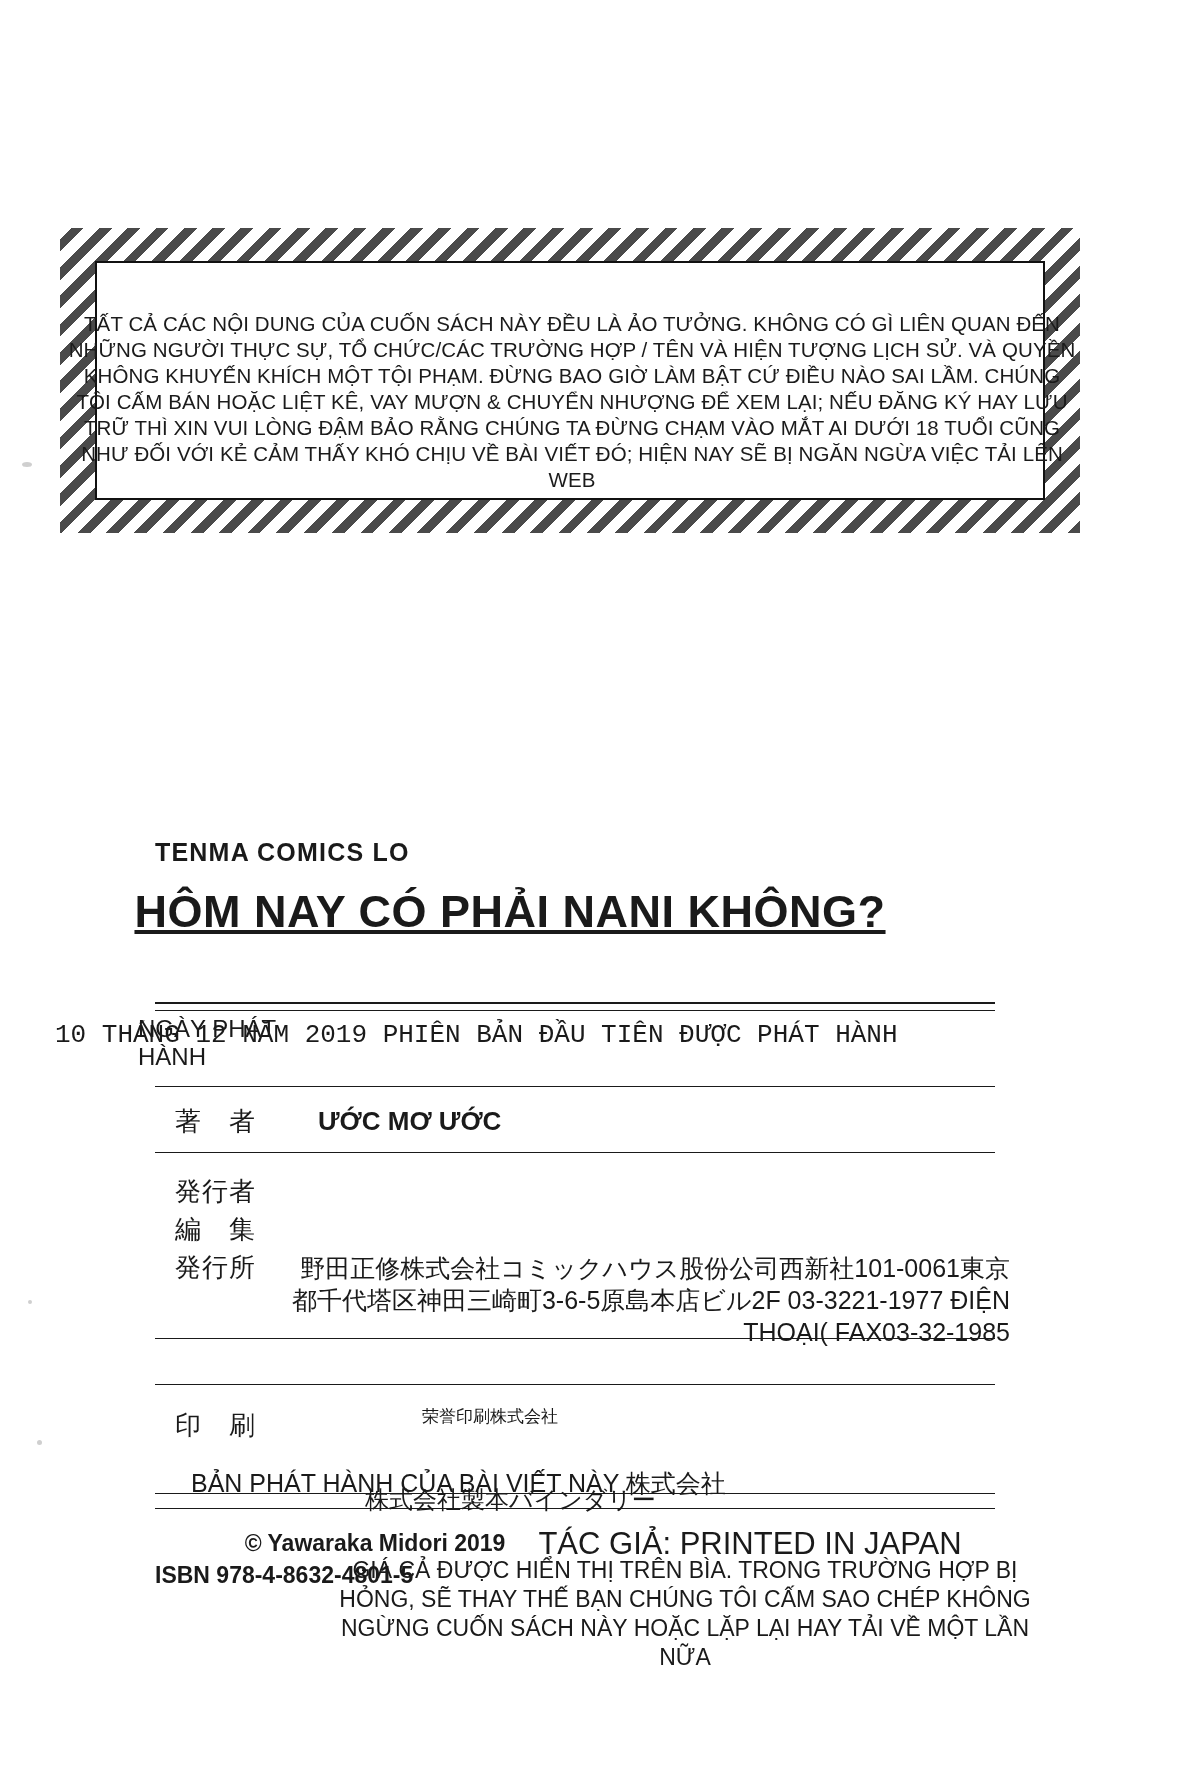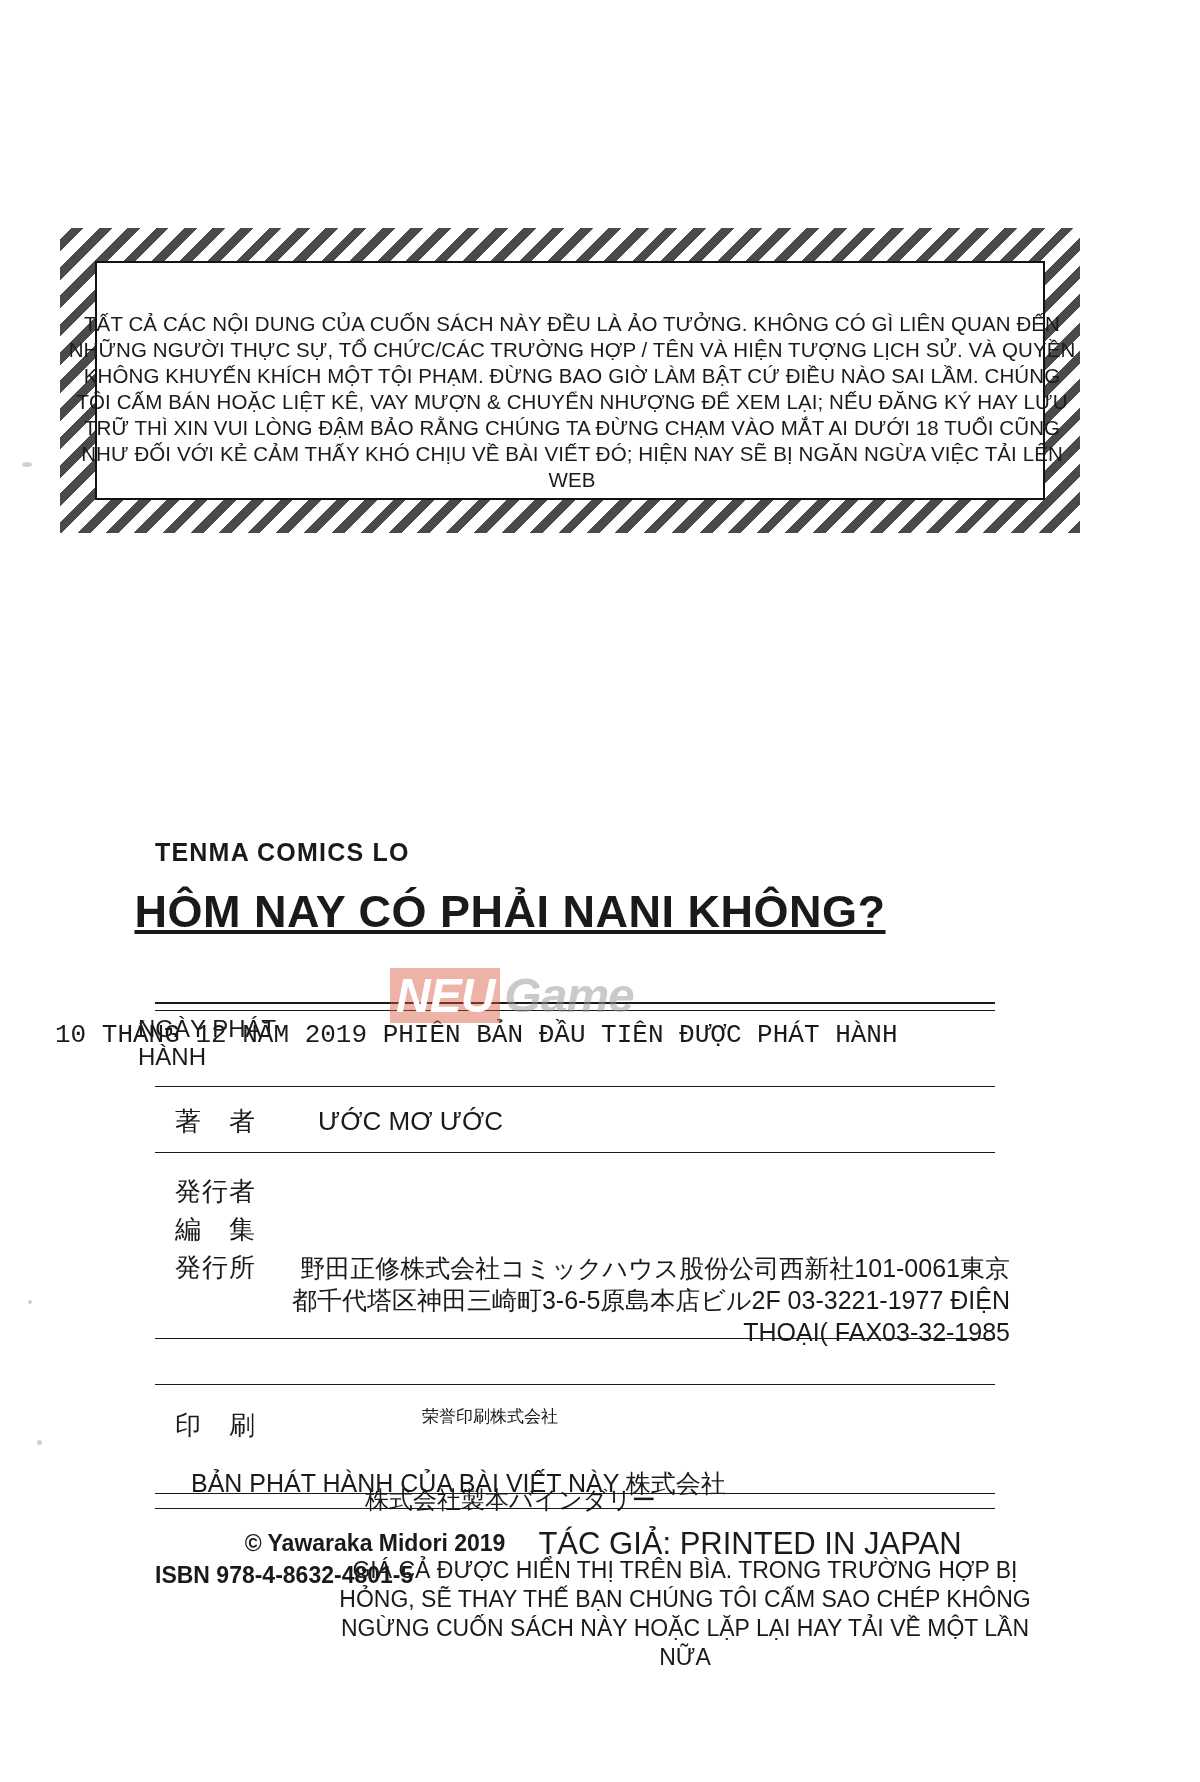--- a/index.html
+++ b/index.html
@@ -131,21 +131,21 @@
   .pub-date-label {
     position: absolute;
     left: 138px;
     top: 177px;
     width: 200px;
     font-size: 24px;
     line-height: 28px;
   }
 
   .author-label { top: 268px; }
-  .author-value { left: 318px; top: 268px; }
+  .author-value { left: 318px; top: 268px; font-weight: bold; }
 
   .issuer-label { top: 338px; }
   .editor-label { top: 376px; }
   .office-label { top: 414px; }
 
   .office-value {
     position: absolute;
     left: 290px;
     top: 414px;
     width: 720px;
@@ -313,18 +313,14 @@
     <div class="rule rule-h thin"></div>
 
     <div class="copyright">© Yawaraka Midori 2019</div>
     <div class="isbn">ISBN 978-4-8632-4801-5</div>
 
     <div class="printed-in">TÁC GIẢ: PRINTED IN JAPAN</div>
 
     <div class="note-bottom">GIÁ CẢ ĐƯỢC HIỂN THỊ TRÊN BÌA. TRONG TRƯỜNG HỢP BỊ HỎNG, SẼ THAY THẾ BẠN CHÚNG TÔI CẤM SAO CHÉP KHÔNG NGỪNG CUỐN SÁCH NÀY HOẶC LẶP LẠI HAY TẢI VỀ MỘT LẦN NỮA</div>
   </div>
 
-  <div class="watermark">
-    <span class="wm-badge">NEU</span>
-    <span class="wm-rest">Game</span>
-  </div>
 
 </div>
 
 </body></html>

